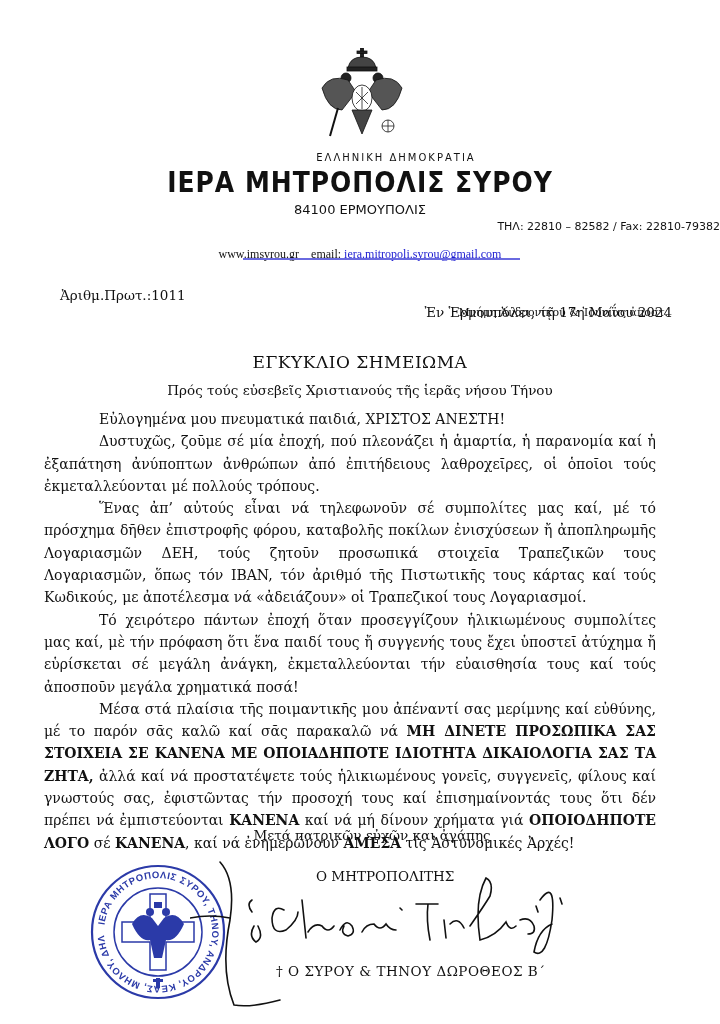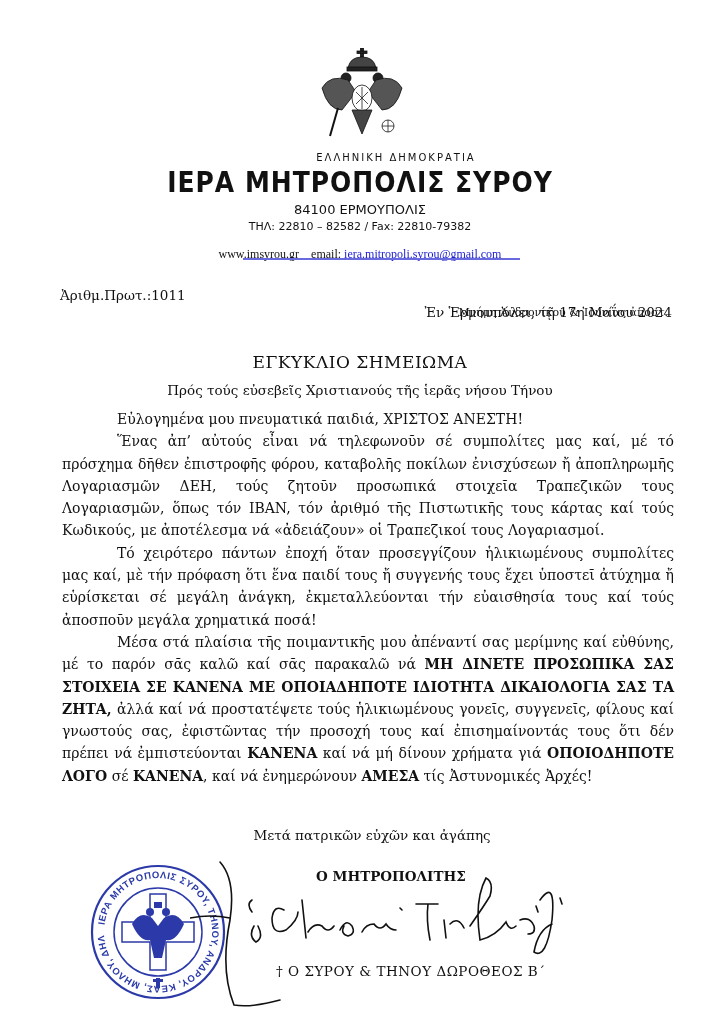--- a/index.html
+++ b/index.html
@@ -3,34 +3,34 @@
   <meta charset="utf-8">
   <style>
     html, body { margin: 0; padding: 0; background: #ffffff; }
     body { width: 720px; height: 1024px; position: relative; overflow: hidden; color: #111; font-family: "DejaVu Serif", "Liberation Serif", serif; }
     .abs { position: absolute; }
     .center { left: 0; width: 720px; text-align: center; }
     #emblem { left: 312px; top: 48px; width: 100px; height: 92px; }
     .hdr-country { top: 152px; font-family: "DejaVu Sans", sans-serif; font-size: 10px; letter-spacing: 2px; margin-left: 36px; }
     .hdr-title { top: 168px; font-family: "DejaVu Sans", sans-serif; font-size: 25px; font-weight: bold; letter-spacing: 1px; transform: scaleY(1.15); }
     .hdr-city { top: 202px; font-family: "DejaVu Sans", sans-serif; font-size: 13px; }
-    .hdr-phone { top: 220px; font-family: "DejaVu Sans", sans-serif; font-size: 11px; }
+    .hdr-phone { top: 220px; font-family: "DejaVu Sans", sans-serif; font-size: 11px; text-align: right; }
     .hdr-web { top: 247px; font-family: "Liberation Serif", serif; font-size: 12px; }
     .hdr-web a { color: #1a1ad0; text-decoration: underline; }
     .hdr-line { left: 243px; top: 258px; width: 277px; height: 2px; background: #6a6ae0; }
     .protocol { left: 60px; top: 287px; font-size: 13.5px; }
     .date { right: 48px; top: 304px; font-size: 13.5px; text-align: right; }
     .commemoration { right: 52px; top: 306px; font-size: 11px; text-align: right; margin-left: 12px; }
     .title { top: 352px; font-size: 17px; letter-spacing: 0.5px; }
     .subtitle { top: 382px; font-size: 13.5px; }
-    .body-text { left: 62px; width: 612px; top: 408px; font-size: 14px; line-height: 22.3px; text-align: justify; }
+    .body-text { left: 44px; width: 612px; top: 408px; font-size: 14px; line-height: 22.3px; text-align: justify; }
     .body-text p { margin: 0; }
     .body-text p.ind { text-indent: 55px; }
     .closing { top: 827px; font-size: 13.5px; padding-left: 12px; }
-    .sig-title { left: 316px; top: 868px; font-size: 13.5px; font-weight: bold; }
+    .sig-title { left: 316px; top: 868px; font-size: 13.5px; font-weight: normal; }
     .sig-name { left: 276px; top: 963px; font-size: 13.5px; letter-spacing: 0.5px; }
     #stamp { left: 88px; top: 862px; width: 140px; height: 140px; }
     #signature { left: 190px; top: 860px; width: 380px; height: 150px; }
     b { font-weight: bold; }
   </style>
 </head>
 <body>
 
 <svg id="emblem" class="abs" viewBox="0 0 100 92">
   <g fill="#222" stroke="#111" stroke-width="0.8">
@@ -64,20 +64,21 @@
 
 <div class="abs protocol">Ἀριθμ.Πρωτ.:1011</div>
 <div class="abs date">Ἐν Ἑρμουπόλει, τῇ 17η Μαΐου 2024</div>
 <div class="abs commemoration">Μνήμη Ἀνδρονίκου &amp; Ἰουνίας ἀποστ.</div>
 
 <div class="abs center title">ΕΓΚΥΚΛΙΟ ΣΗΜΕΙΩΜΑ</div>
 <div class="abs center subtitle">Πρός τούς εὐσεβεῖς Χριστιανούς τῆς ἱερᾶς νήσου Τήνου</div>
 
 <div class="abs body-text">
   <p class="ind">Εὐλογημένα μου πνευματικά παιδιά, ΧΡΙΣΤΟΣ ΑΝΕΣΤΗ!</p>
+  <p class="ind">Δυστυχῶς, ζοῦμε σέ μία ἐποχή, πού πλεονάζει ἡ ἁμαρτία, ἡ παρανομία καί ἡ ἐξαπάτηση ἀνύποπτων ἀνθρώπων ἀπό ἐπιτήδειους λαθροχεῖρες, οἱ ὁποῖοι τούς ἐκμεταλλεύονται μέ πολλούς τρόπους.</p>
   <p class="ind">Ἕνας ἀπ’ αὐτούς εἶναι νά τηλεφωνοῦν σέ συμπολίτες μας καί, μέ τό πρόσχημα δῆθεν  ἐπιστροφῆς φόρου, καταβολῆς ποκίλων ἐνισχύσεων ἤ ἀποπληρωμῆς Λογαριασμῶν ΔΕΗ, τούς ζητοῦν προσωπικά στοιχεῖα Τραπεζικῶν τους Λογαριασμῶν, ὅπως τόν IBAN, τόν ἀριθμό τῆς Πιστωτικῆς τους κάρτας καί τούς Κωδικούς, με ἀποτέλεσμα νά «ἀδειάζουν» οἱ Τραπεζικοί τους Λογαριασμοί.</p>
   <p class="ind">Τό χειρότερο πάντων ἐποχή ὅταν προσεγγίζουν ἡλικιωμένους συμπολίτες μας καί, μὲ τήν πρόφαση ὅτι ἕνα παιδί τους ἤ συγγενής τους ἔχει ὑποστεῖ ἀτύχημα ἤ εὑρίσκεται σέ μεγάλη ἀνάγκη, ἐκμεταλλεύονται τήν εὐαισθησία τους καί τούς ἀποσποῦν μεγάλα χρηματικά ποσά!</p>
   <p class="ind"><span>Μέσα στά πλαίσια τῆς ποιμαντικῆς μου ἀπέναντί σας μερίμνης καί εὐθύνης, μέ το παρόν σᾶς καλῶ καί σᾶς παρακαλῶ νά </span><b>ΜΗ ΔΙΝΕΤΕ ΠΡΟΣΩΠΙΚΑ ΣΑΣ ΣΤΟΙΧΕΙΑ ΣΕ ΚΑΝΕΝΑ ΜΕ ΟΠΟΙΑΔΗΠΟΤΕ ΙΔΙΟΤΗΤΑ ΔΙΚΑΙΟΛΟΓΙΑ ΣΑΣ ΤΑ ΖΗΤΑ,</b><span> ἀλλά καί νά προστατέψετε τούς ἡλικιωμένους γονεῖς, συγγενεῖς, φίλους καί γνωστούς σας, ἐφιστῶντας τήν προσοχή τους καί ἐπισημαίνοντάς τους ὅτι δέν πρέπει νά ἐμπιστεύονται </span><b>ΚΑΝΕΝΑ</b><span> καί νά μή δίνουν χρήματα γιά </span><b>ΟΠΟΙΟΔΗΠΟΤΕ ΛΟΓΟ</b><span>  σέ </span><b>ΚΑΝΕΝΑ</b><span>, καί νά ἐνημερώνουν </span><b>ΑΜΕΣΑ</b><span> τίς Ἀστυνομικές Ἀρχές!</span></p>
 </div>
 
 <div class="abs center closing">Μετά πατρικῶν εὐχῶν και ἀγάπης</div>
 
 <svg id="stamp" class="abs" viewBox="0 0 140 140">
   <defs>
     <path id="ring" d="M70 70 m-54 0 a54 54 0 1 1 108 0 a54 54 0 1 1 -108 0"></path>

